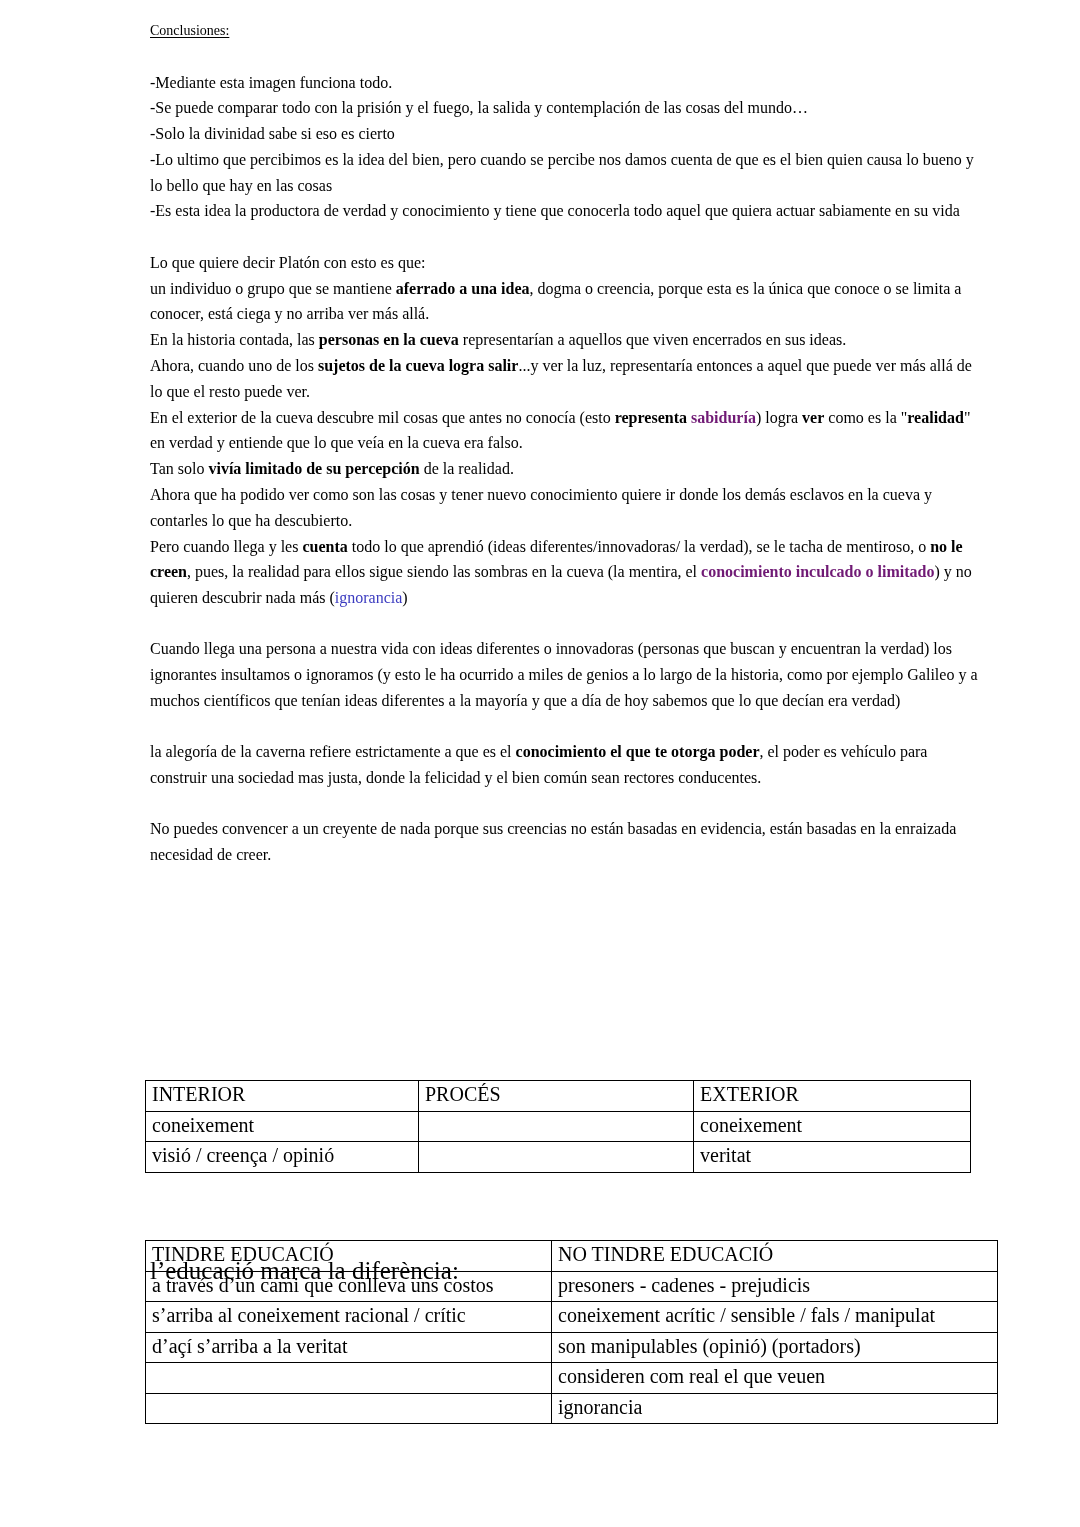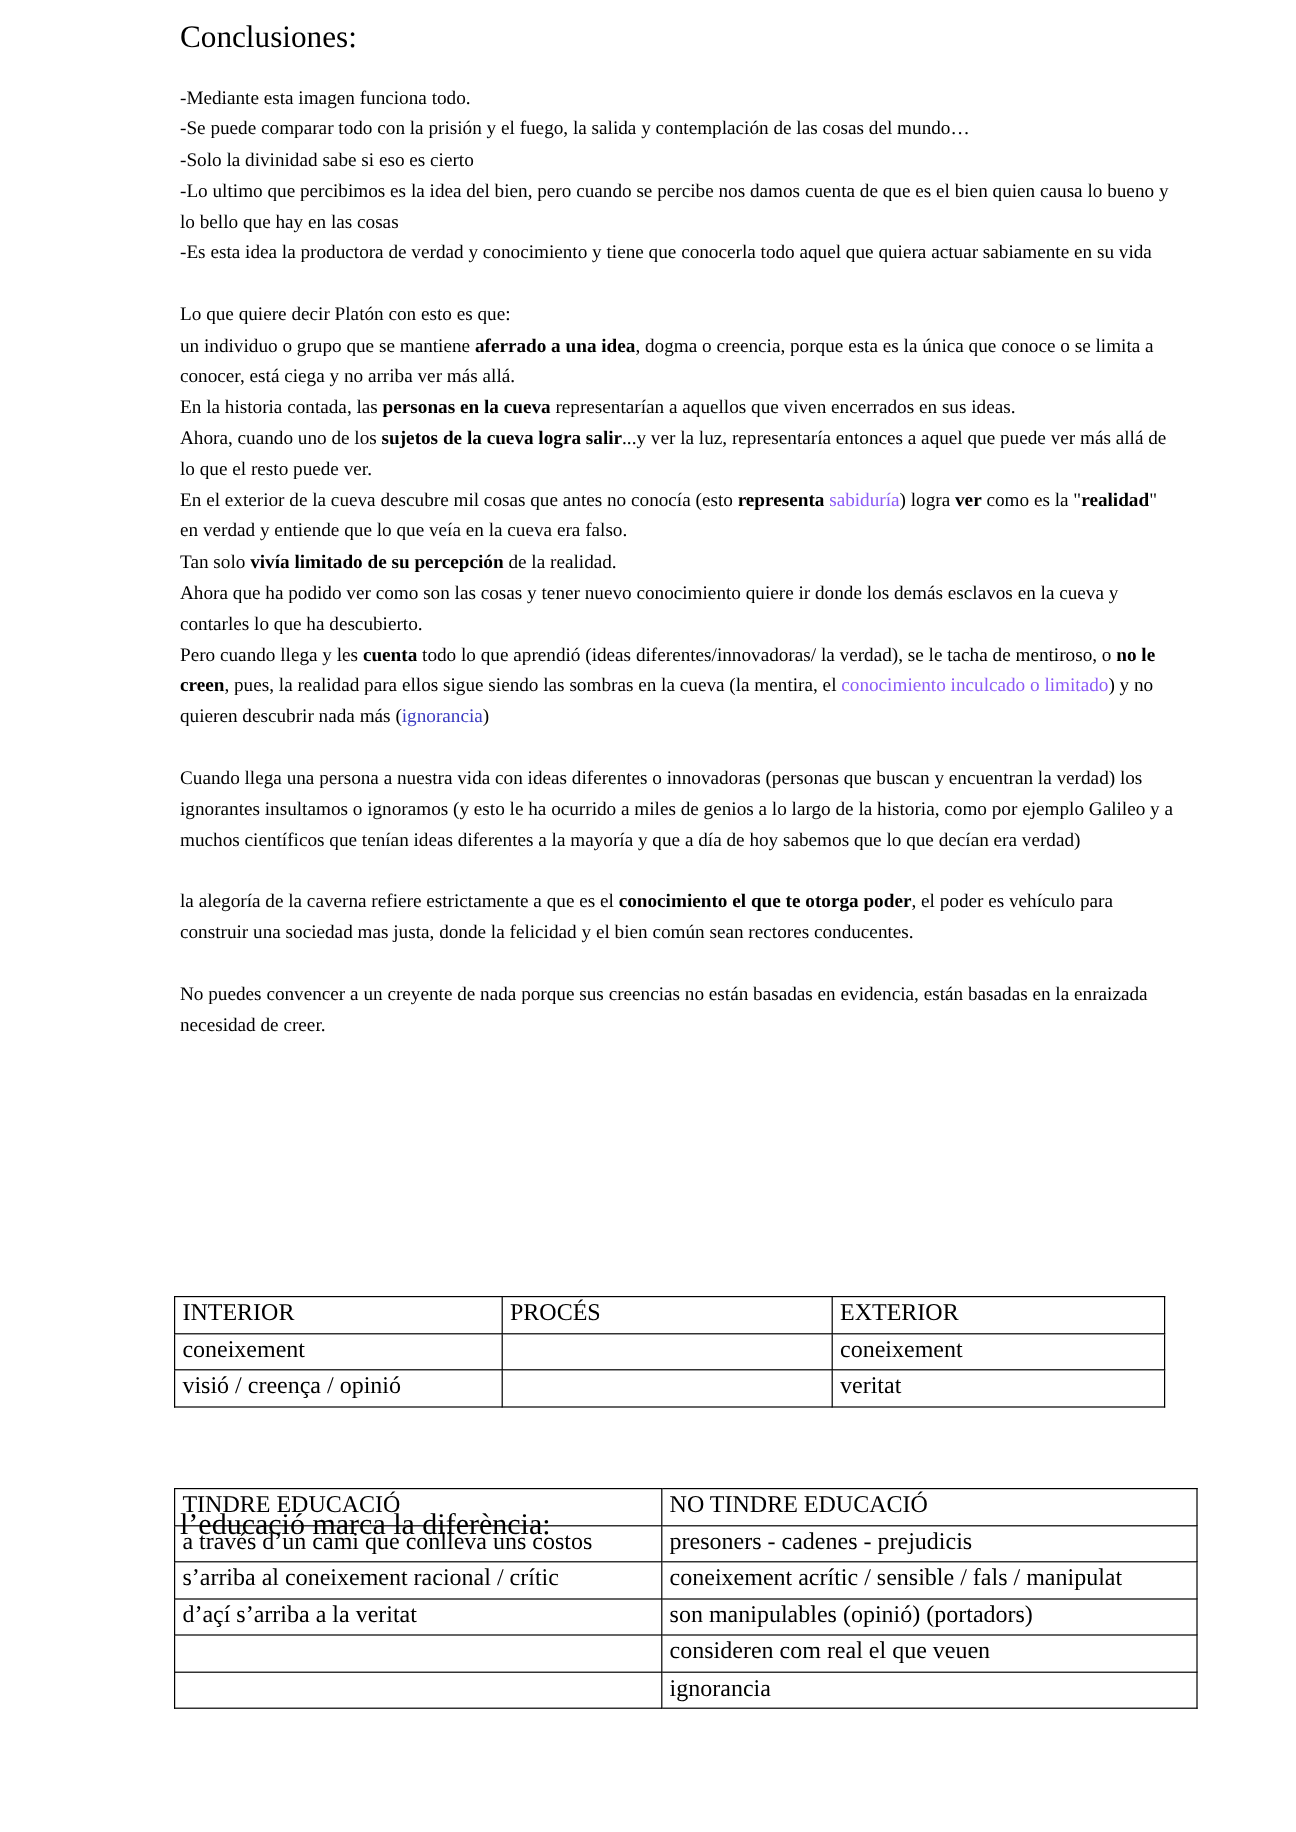--- a/index.html
+++ b/index.html
@@ -24,38 +24,39 @@
     padding: 0;
   }
   .content {
     position: absolute;
     left: 150px;
     top: 18px;
     width: 828px;
   }
 
   .heading {
-    font-size: 26px;
+    font-size: 14px;
     line-height: 26px;
+    text-decoration: underline;
     text-underline-offset: 2px;
   }
 
   .para {
     font-size: 16px;
     line-height: 25.8px;
     text-align: left;
     margin: 0;
   }
   .spacer-lg { height: 25.5px; }
   .spacer-md { height: 25.5px; }
 
   b, .b { font-weight: bold; }
   .blue-bold {
-    color: #8b5cf6;
-    font-weight: normal;
+    color: #701a75;
+    font-weight: bold;
   }
   .blue-plain {
     color: #3b3bc0;
   }
 
   
   table.doc-table {
     border-collapse: collapse;
     font-size: 20px;
     line-height: 25.5px;

